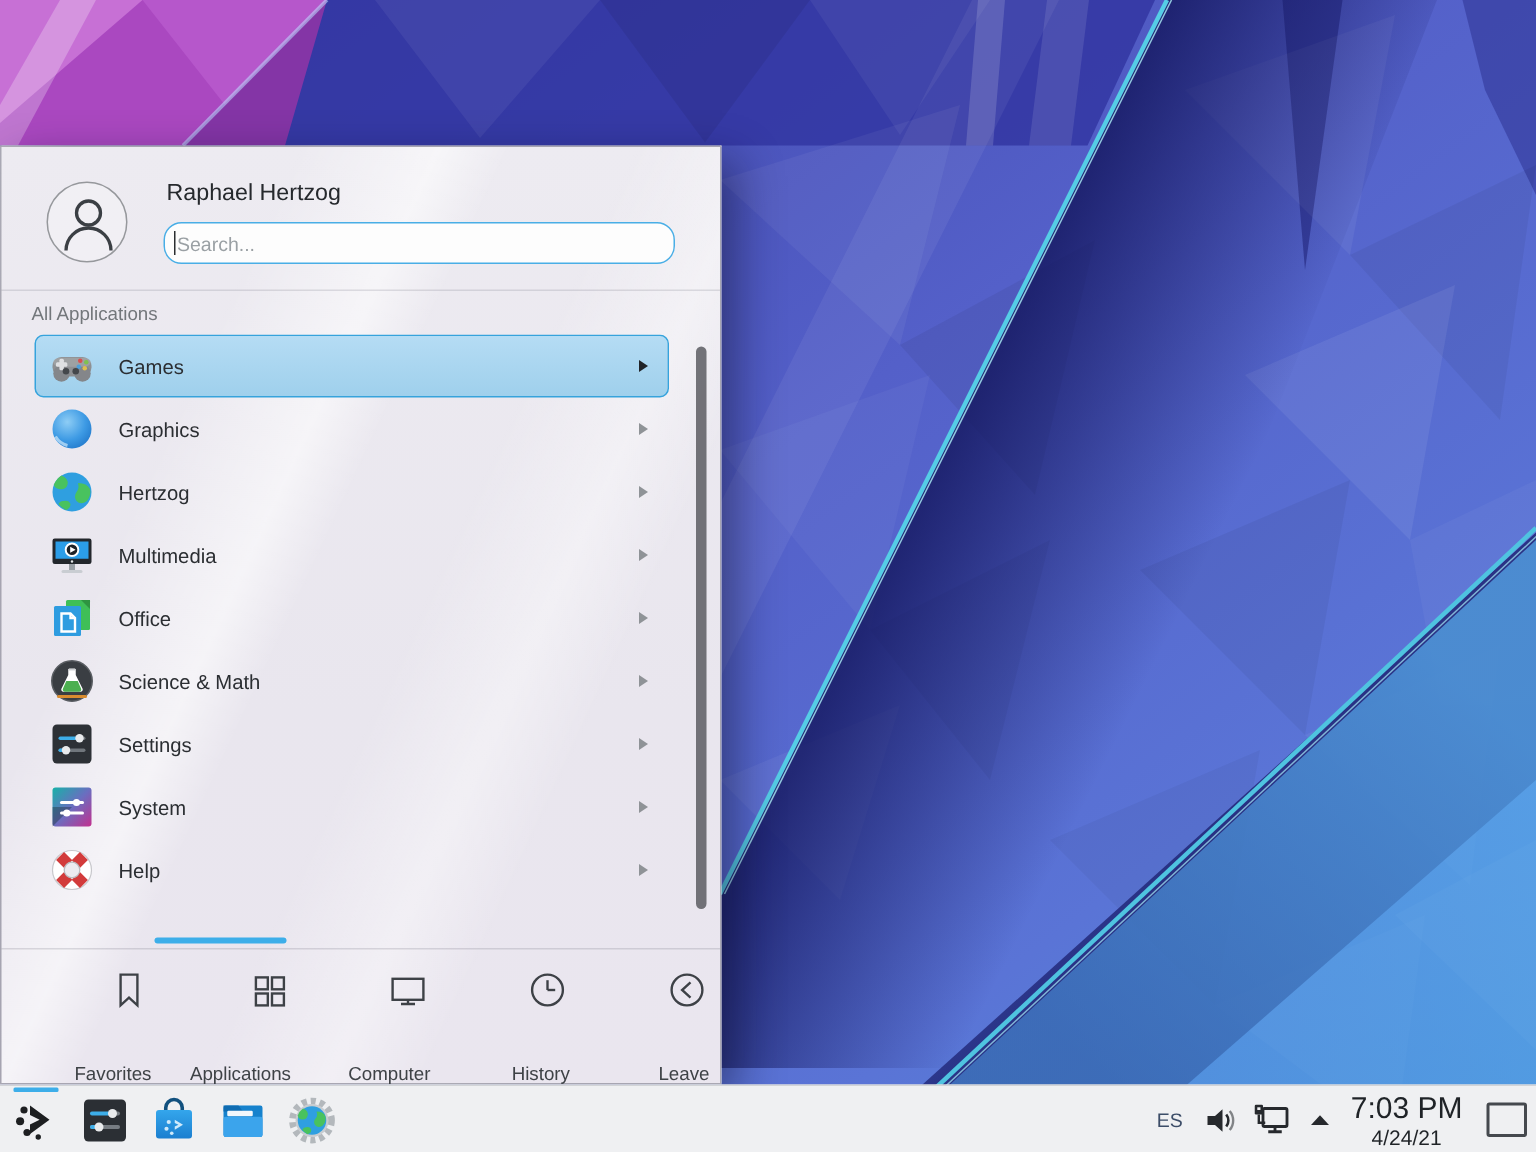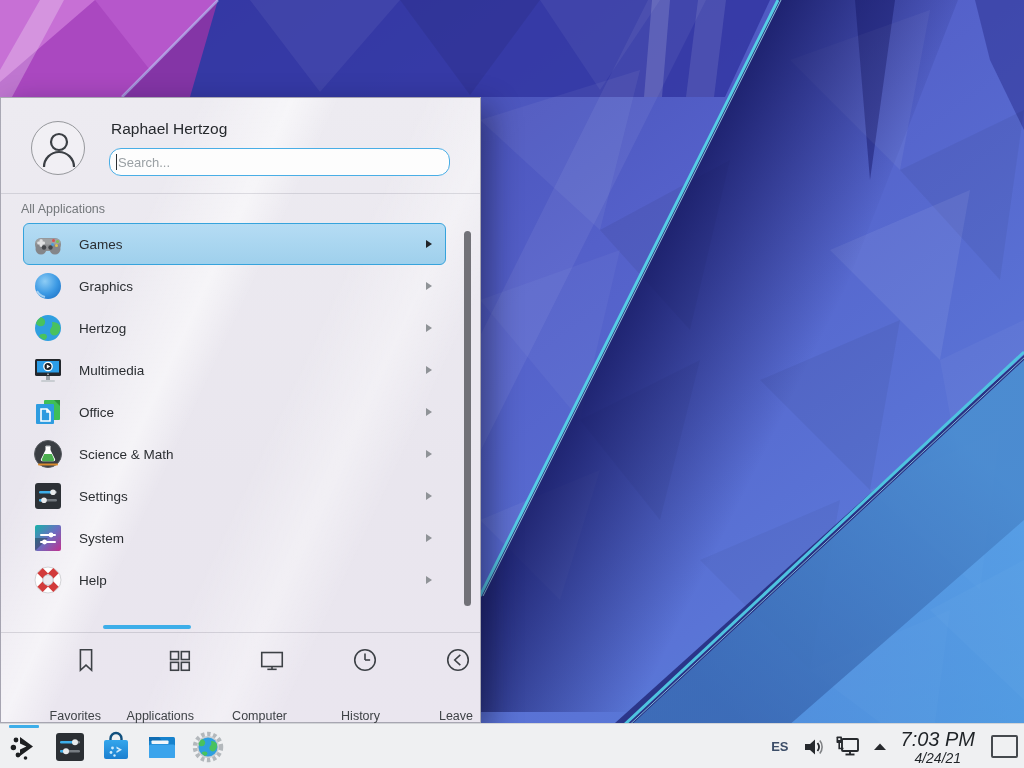--- a/index.html
+++ b/index.html
@@ -53,22 +53,22 @@
   .k-tab .tlabel { margin-top:7px; font-size:12.5px; color:#3e4246; }
 
   
   .taskbar { position:absolute; left:0; top:723px; width:1024px; height:45px;
     background:#eff0f2; border-top:1px solid #d2d4d7; z-index:10; }
   .tb-apps { position:absolute; left:8px; top:0; height:45px; display:flex; align-items:center; gap:14px; }
   .tb-app { position:relative; width:32px; height:45px; display:flex; align-items:center; justify-content:center; }
   .tb-app .indicator { position:absolute; left:1px; top:1px; width:30px; height:3px; background:#3daee9; border-radius:1px; }
 
   .tb-tray { position:absolute; right:6px; top:0; height:45px; display:flex; align-items:center; gap:10px; }
-  .tray-kbd { font-size:13px; font-weight:bold; color:#3c4d68; padding:0 2px; }
-  .tray-clock { display:flex; flex-direction:column; align-items:center; line-height:1; color:#1f2327; padding:0 2px;font-style:italic; }
+  .tray-kbd { font-size:13px; font-weight:normal; color:#3c4d68; padding:0 2px; }
+  .tray-clock { display:flex; flex-direction:column; align-items:center; line-height:1; color:#1f2327; padding:0 2px; }
   .tray-clock .time { font-size:20px; }
   .tray-clock .date { font-size:14px; margin-top:2px; }
   .tray-peek { width:27px; height:23px; border:2px solid #45494e; border-radius:2px; background:transparent; margin-left:4px; }
 </style>
 </head>
 <body>
 
 <svg class="wallpaper" viewBox="0 0 1024 768" preserveAspectRatio="none">
   <defs>
     <linearGradient id="bg" x1="0" y1="0" x2="1" y2="1">

